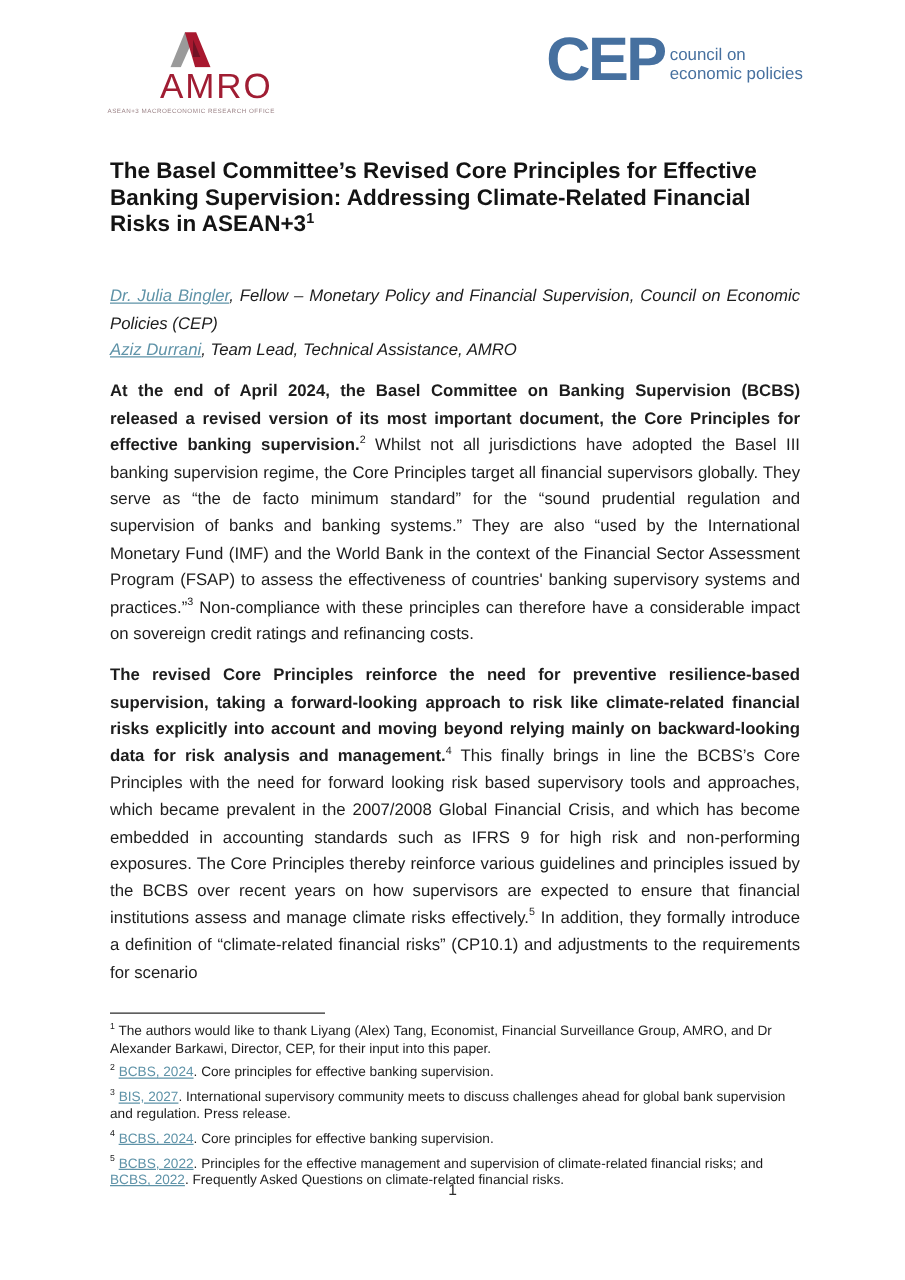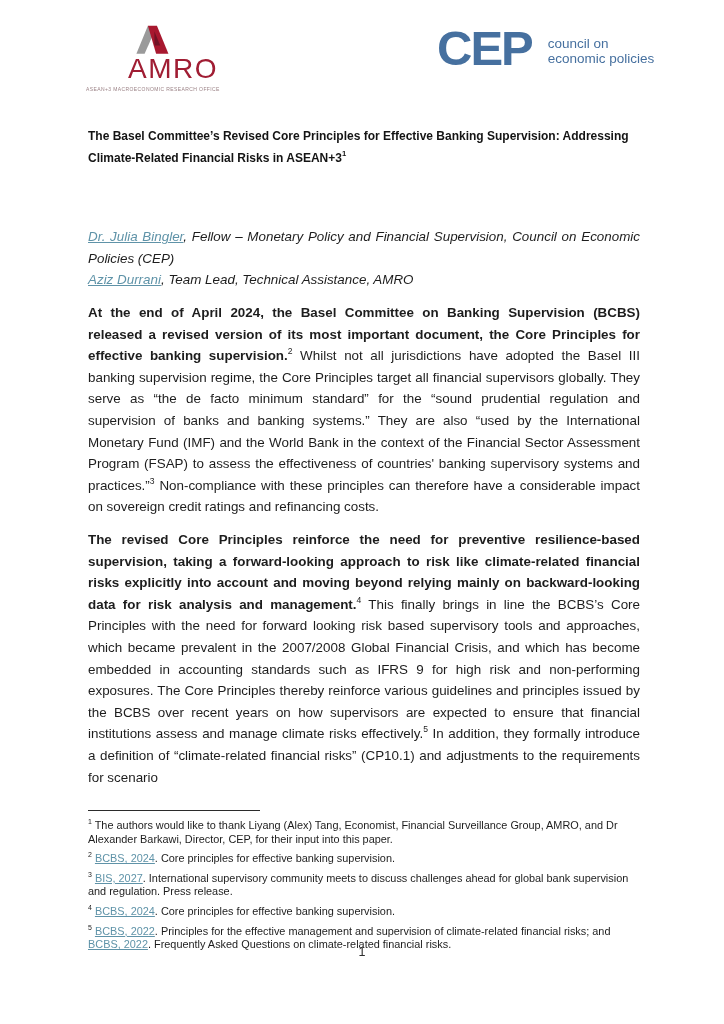--- a/index.html
+++ b/index.html
@@ -28,27 +28,27 @@
     font-size: 5px; letter-spacing: .4px; line-height: 1;
     color: #9b8286; margin-top: 4px; white-space: nowrap;
   }
   .cep-logo { position: absolute; left: 437px; top: 28px; display: flex; align-items: flex-end; }
   .cep-name {
     font-size: 49px; font-weight: 700; line-height: .82; letter-spacing: -2px;
     color: var(--cep_blue, #46709f);
   }
   .cep-tagline {
     font-size: 13.5px; line-height: 1.1; color: var(--cep_blue, #46709f);
-    margin-left: 16px; padding-bottom: 1px;
+    margin-left: 4px; padding-bottom: 1px;
   }
 
   
   .doc-title {
     position: absolute; left: 88px; top: 126px; width: 552px;
-    font-size: 12px; font-weight: 700; line-height: 21.6px; color: #141414;
+    font-size: 18px; font-weight: 700; line-height: 21.6px; color: #141414;
   }
   .doc-subtitle {
     position: absolute; left: 88px; top: 192px; width: 552px;
     font-size: 13.6px; font-weight: 700; color: #141414;
   }
   .authors {
     position: absolute; left: 88px; top: 226px; width: 552px;
     font-size: 13.4px; font-style: italic; line-height: 21.6px;
   }
   .author-line { text-align: justify; }

